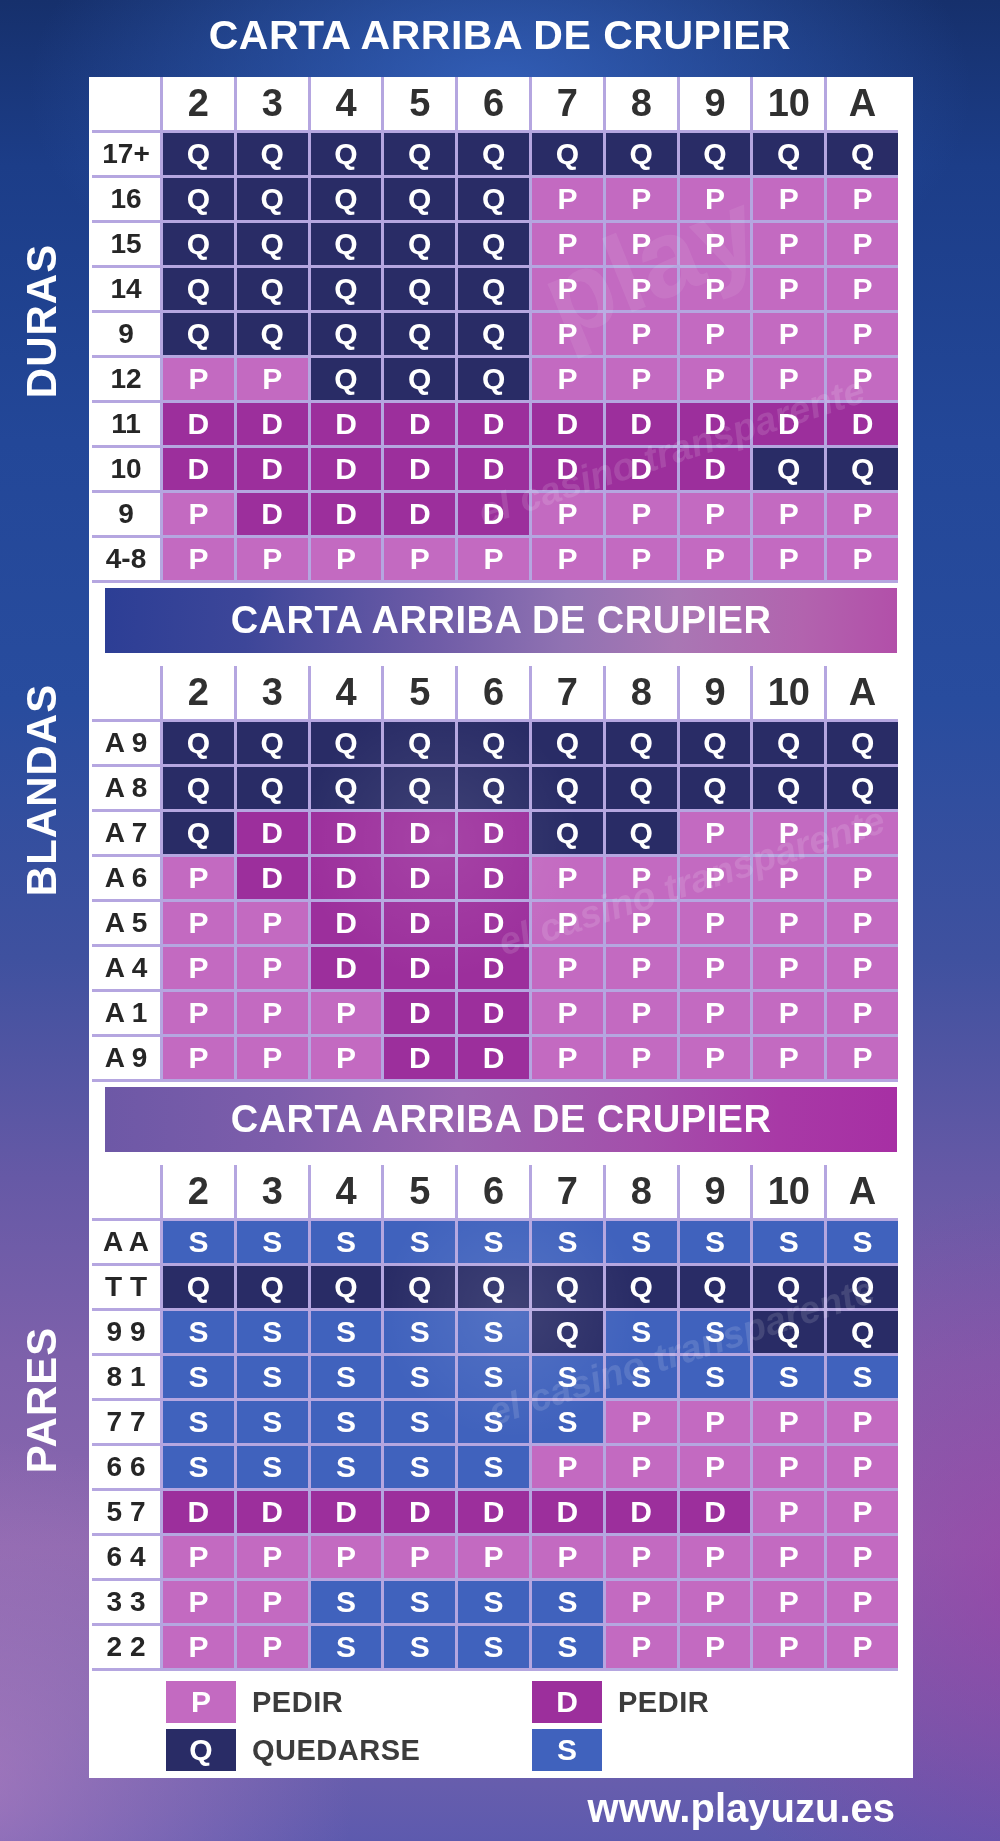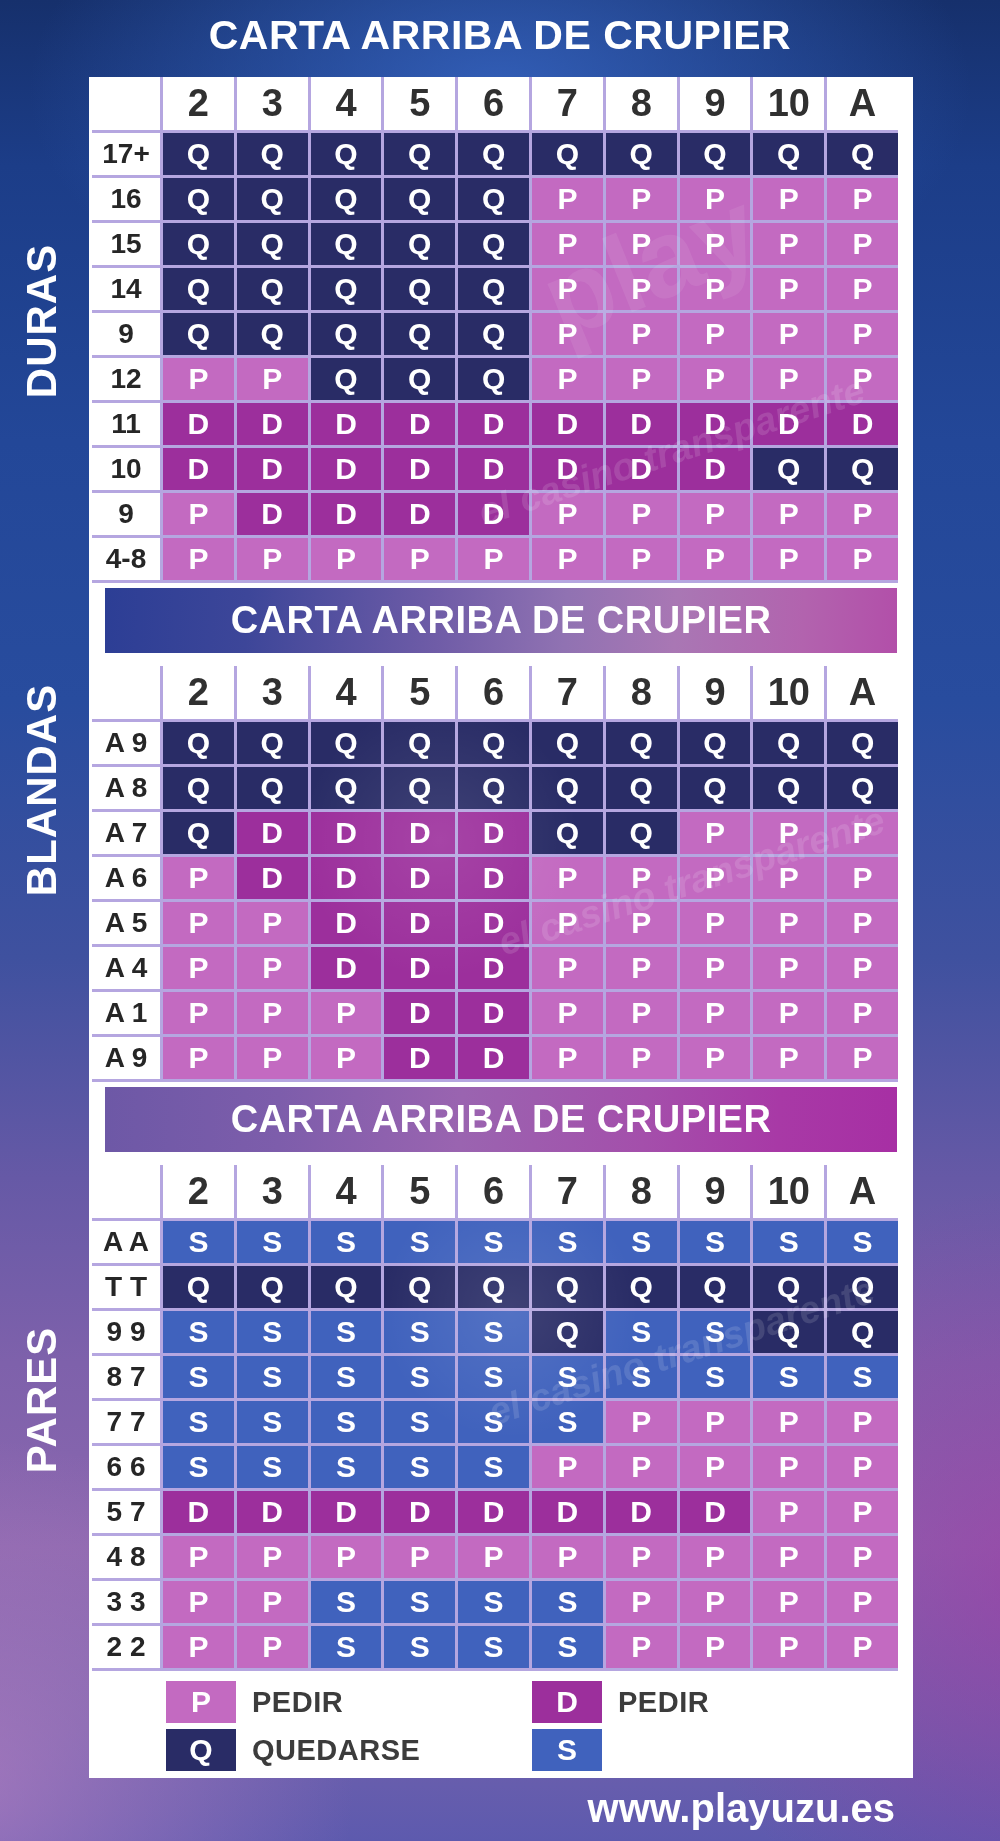--- a/index.html
+++ b/index.html
@@ -351,21 +351,21 @@
           <div class="cell" style="background: rgb(64, 98, 189);">S</div>
           <div class="cell" style="background: rgb(64, 98, 189);">S</div>
           <div class="cell" style="background: rgb(64, 98, 189);">S</div>
           <div class="cell" style="background: rgb(64, 98, 189);">S</div>
           <div class="cell" style="background: rgb(64, 98, 189);">S</div>
           <div class="cell" style="background: rgb(41, 44, 102);">Q</div>
           <div class="cell" style="background: rgb(64, 98, 189);">S</div>
           <div class="cell" style="background: rgb(64, 98, 189);">S</div>
           <div class="cell" style="background: rgb(41, 44, 102);">Q</div>
           <div class="cell" style="background: rgb(41, 44, 102);">Q</div>
-          <div class="lcell">8 7</div>
+          <div class="lcell">8 1</div>
           <div class="cell" style="background: rgb(64, 98, 189);">S</div>
           <div class="cell" style="background: rgb(64, 98, 189);">S</div>
           <div class="cell" style="background: rgb(64, 98, 189);">S</div>
           <div class="cell" style="background: rgb(64, 98, 189);">S</div>
           <div class="cell" style="background: rgb(64, 98, 189);">S</div>
           <div class="cell" style="background: rgb(64, 98, 189);">S</div>
           <div class="cell" style="background: rgb(64, 98, 189);">S</div>
           <div class="cell" style="background: rgb(64, 98, 189);">S</div>
           <div class="cell" style="background: rgb(64, 98, 189);">S</div>
           <div class="cell" style="background: rgb(64, 98, 189);">S</div>
@@ -395,21 +395,21 @@
           <div class="cell" style="background: rgb(156, 47, 156);">D</div>
           <div class="cell" style="background: rgb(156, 47, 156);">D</div>
           <div class="cell" style="background: rgb(156, 47, 156);">D</div>
           <div class="cell" style="background: rgb(156, 47, 156);">D</div>
           <div class="cell" style="background: rgb(156, 47, 156);">D</div>
           <div class="cell" style="background: rgb(156, 47, 156);">D</div>
           <div class="cell" style="background: rgb(156, 47, 156);">D</div>
           <div class="cell" style="background: rgb(156, 47, 156);">D</div>
           <div class="cell" style="background: rgb(195, 106, 193);">P</div>
           <div class="cell" style="background: rgb(195, 106, 193);">P</div>
-          <div class="lcell">4 8</div>
+          <div class="lcell">6 4</div>
           <div class="cell" style="background: rgb(195, 106, 193);">P</div>
           <div class="cell" style="background: rgb(195, 106, 193);">P</div>
           <div class="cell" style="background: rgb(195, 106, 193);">P</div>
           <div class="cell" style="background: rgb(195, 106, 193);">P</div>
           <div class="cell" style="background: rgb(195, 106, 193);">P</div>
           <div class="cell" style="background: rgb(195, 106, 193);">P</div>
           <div class="cell" style="background: rgb(195, 106, 193);">P</div>
           <div class="cell" style="background: rgb(195, 106, 193);">P</div>
           <div class="cell" style="background: rgb(195, 106, 193);">P</div>
           <div class="cell" style="background: rgb(195, 106, 193);">P</div>

